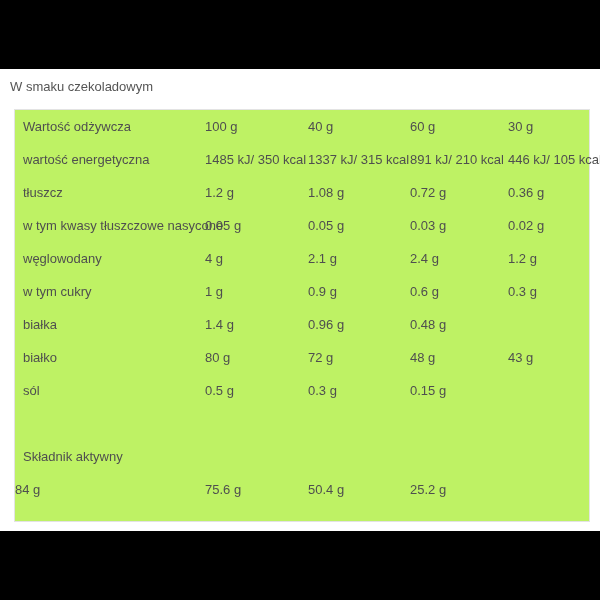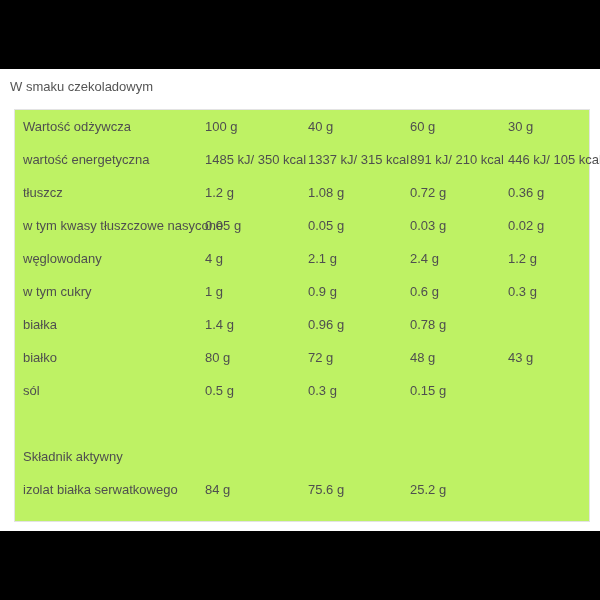--- a/index.html
+++ b/index.html
@@ -101,21 +101,21 @@
       <div class="cell label">w tym cukry</div>
       <div class="cell value">1 g</div>
       <div class="cell value">0.9 g</div>
       <div class="cell value">0.6 g</div>
       <div class="cell value">0.3 g</div>
     </div>
     <div class="row">
       <div class="cell label">białka</div>
       <div class="cell value">1.4 g</div>
       <div class="cell value">0.96 g</div>
-      <div class="cell value">0.78 g</div>
+      <div class="cell value">0.48 g</div>
     </div>
     <div class="row">
       <div class="cell label">białko</div>
       <div class="cell value">80 g</div>
       <div class="cell value">72 g</div>
       <div class="cell value">48 g</div>
       <div class="cell value">43 g</div>
     </div>
     <div class="row">
       <div class="cell label">sól</div>
@@ -131,20 +131,20 @@
       <div class="cell value"></div>
     </div>
     <div class="row">
       <div class="cell label">Składnik aktywny</div>
       <div class="cell value"></div>
       <div class="cell value"></div>
       <div class="cell value"></div>
       <div class="cell value"></div>
     </div>
     <div class="row">
-      <div class="cell label">izolat białka serwatkowego</div>
       <div class="cell value">84 g</div>
       <div class="cell value">75.6 g</div>
+      <div class="cell value">50.4 g</div>
       <div class="cell value">25.2 g</div>
     </div>
   </div>
 
 <div class="bar bottom"></div>
 
 </body></html>

